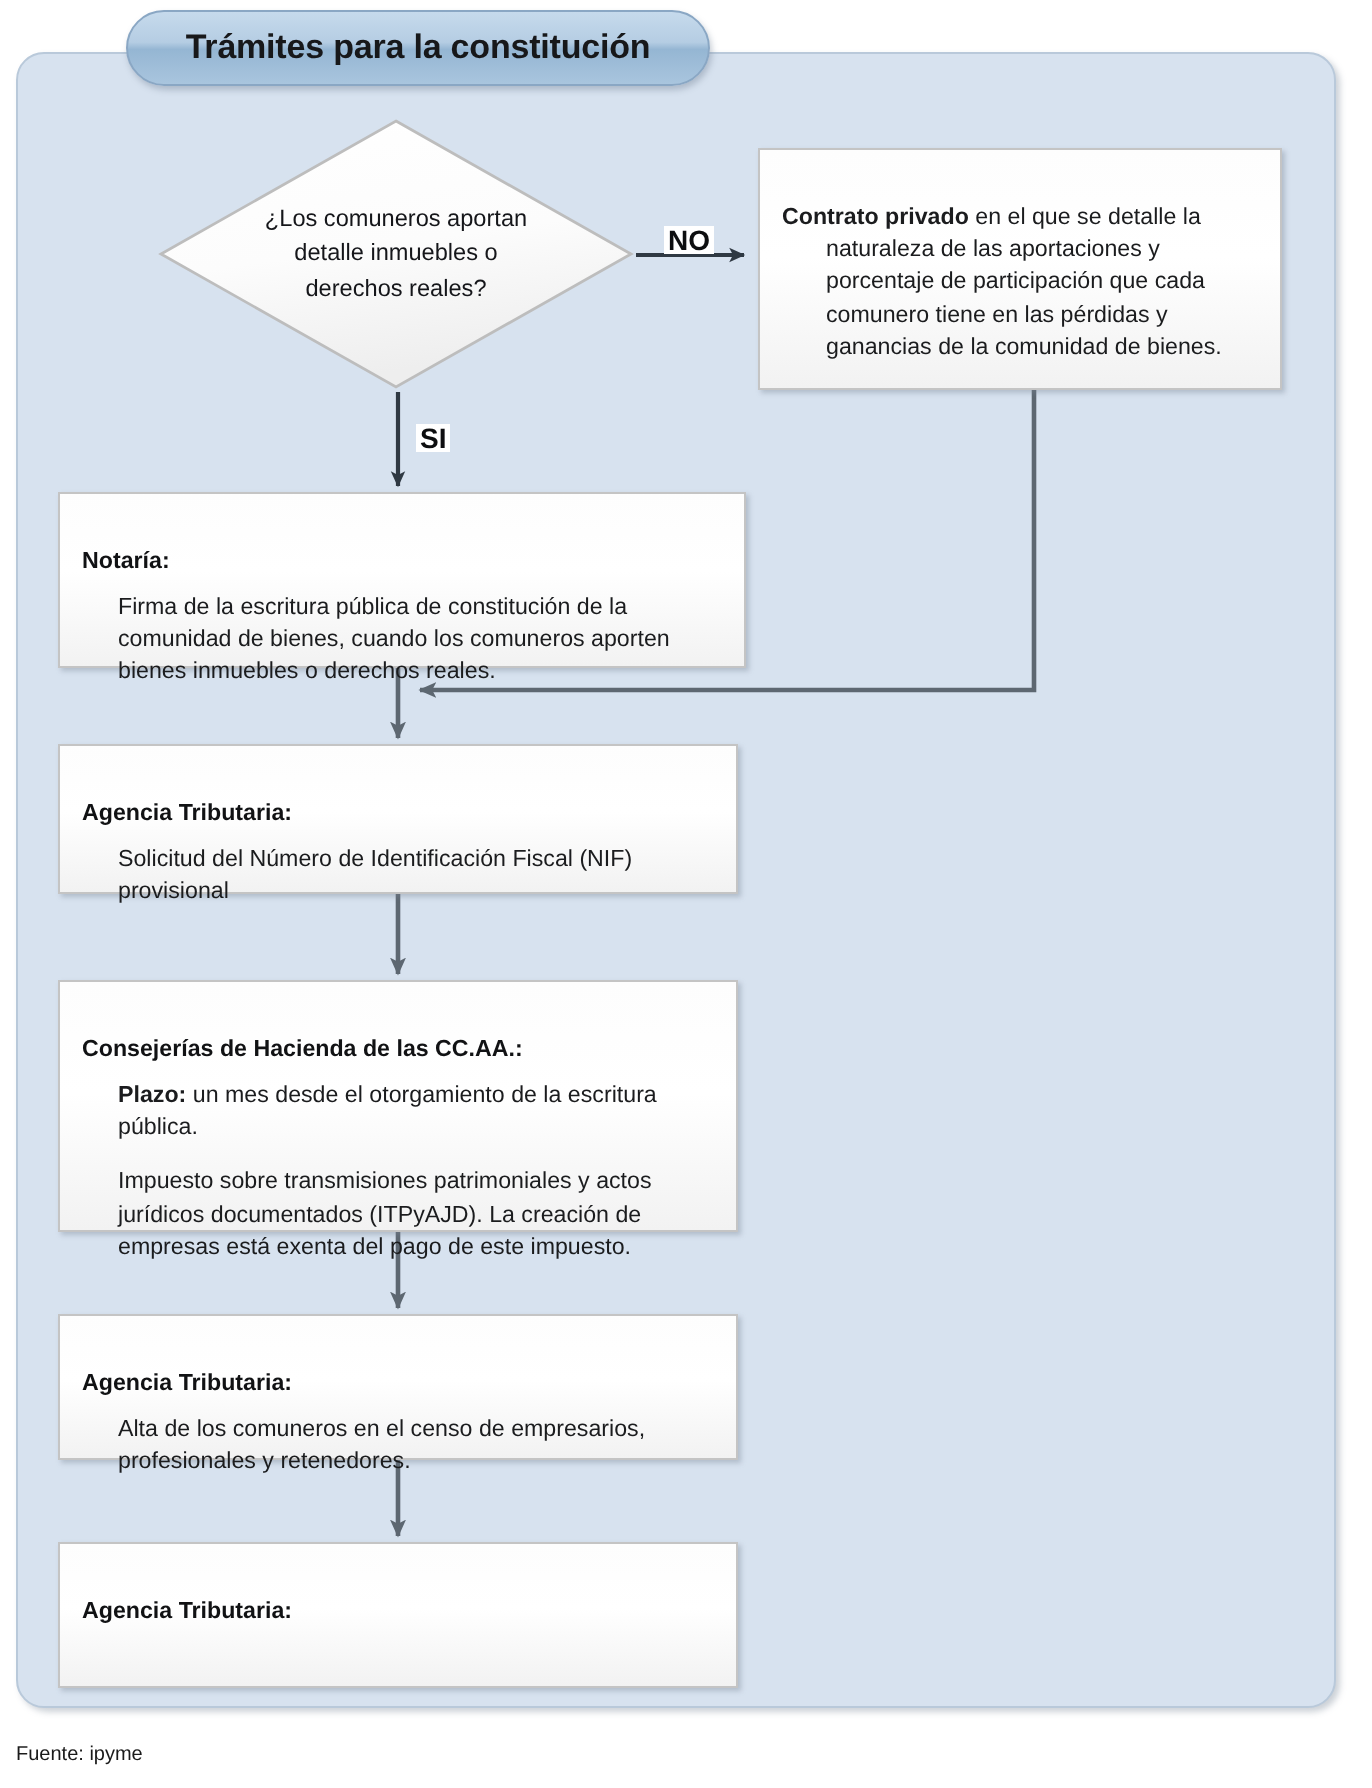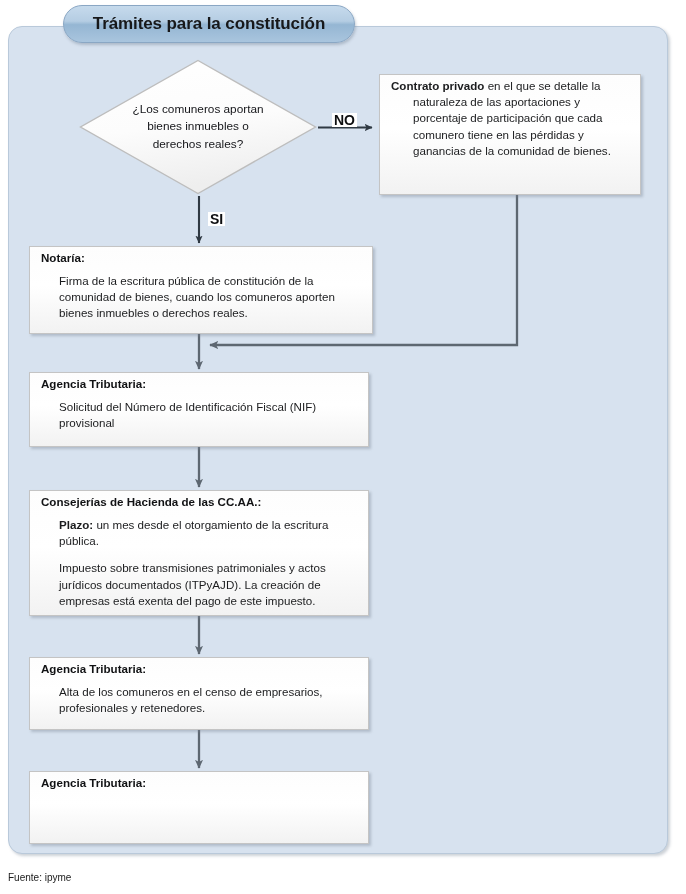--- a/index.html
+++ b/index.html
@@ -60,21 +60,21 @@
     white-space: nowrap;
   }
 
   
   .node {
     position: absolute;
     box-sizing: border-box;
     border: 1px solid #c4c4c4;
     background: linear-gradient(to bottom, #fdfdfd 0%, #ffffff 45%, #f2f2f2 100%);
     box-shadow: 1.5px 1.5px 2.5px rgba(120,133,148,0.40);
-    padding: 3px 11px 9px 11px;
+    padding: 26px 11px 9px 11px;
   }
   .node .head {
     font-size: 11.6px;
     font-weight: bold;
     color: #111214;
     line-height: 15px;
     margin: 0 0 8px 0;
   }
   .node p {
     margin: 0 0 0 18px;
@@ -188,21 +188,21 @@
         <linearGradient id="dgrad" x1="0" y1="0" x2="0.25" y2="1">
           <stop offset="0%" stop-color="#ffffff"></stop>
           <stop offset="55%" stop-color="#fcfcfc"></stop>
           <stop offset="100%" stop-color="#eeeeee"></stop>
         </linearGradient>
       </defs>
       <polygon points="119,1.5 236.5,68 119,134.5 1.5,68" fill="url(#dgrad)" stroke="#bdbdbd" stroke-width="1.4"></polygon>
     </svg>
     <div class="diamond-label">
       <span>¿Los comuneros aportan</span>
-      <span>bienes inmuebles o</span>
+      <span>detalle inmuebles o</span>
       <span>derechos reales?</span>
     </div>
   </div>
 
   <div class="branch-label" style="left:332px; top:113px;">NO</div>
   <div class="branch-label" style="left:208px; top:212px;">SI</div>
 
   <div class="node flow-text" style="left:379px; top:74px; width:262px; height:121px;">
     <p><b>Contrato privado</b><span> en el que se detalle la naturaleza de las aportaciones y porcentaje de participación que cada comunero tiene en las pérdidas y ganancias de la comunidad de bienes.</span></p>
   </div>

